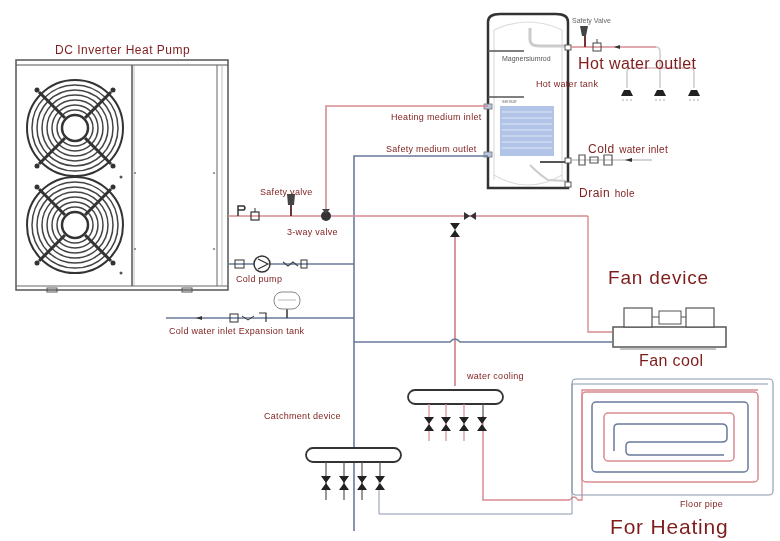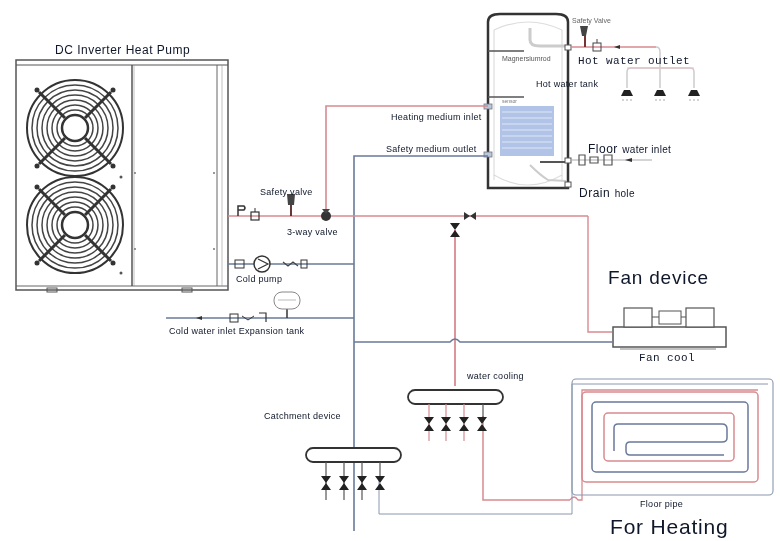--- a/index.html
+++ b/index.html
@@ -1,22 +1,22 @@
 <!DOCTYPE html>
 <html><head>
 <meta charset="utf-8">
 <style>
   html, body { margin:0; padding:0; background:#ffffff; }
   body { width:780px; height:541px; position:relative; overflow:hidden; font-family:"Liberation Sans", sans-serif; color:#222; }
   #diagram { position:absolute; left:0; top:0; width:780px; height:541px; }
-  .lbl { position:absolute; white-space:nowrap; color:#0f172a; line-height:1; }
+  .lbl { position:absolute; white-space:nowrap; color:#7f1d1d; line-height:1; }
   .s7 { font-size:7px; }
   .s9 { font-size:9px; letter-spacing:0.3px; }
   .s10 { font-size:10px; letter-spacing:0.3px;margin-top:24px; }
-  .s11 { font-size:11px; letter-spacing:0.4px;font-family:Liberation Mono, monospace; }
+  .s11 { font-size:16px; letter-spacing:0.4px; }
   .s12 { font-size:12px; letter-spacing:0.5px; }
   .s19 { font-size:19px; letter-spacing:0.8px; }
   .s21 { font-size:21px; letter-spacing:0.8px; }
 </style>
 </head>
 <body>
 
 <svg id="diagram" width="780" height="541" viewBox="0 0 780 541" xmlns="http://www.w3.org/2000/svg">
   <defs>
     <g id="fan">
@@ -227,29 +227,29 @@
 
 <div class="lbl s12" style="left:55px; top:44px;">DC Inverter Heat Pump</div>
 <div class="lbl s7" style="left:572px; top:17px; color:#666;">Safety Valve</div>
 <div class="lbl s7" style="left:502px; top:55px; color:#555;">Magnersiumrod</div>
 <div class="lbl s9" style="left:500px; top:80px;margin-left:36px;">Hot water tank</div>
 <div class="lbl s7" style="left:502px; top:99px; color:#777; font-size:5px;">sensor</div>
 <div class="lbl s11" style="left:578px; top:56px;">Hot water outlet</div>
 <div class="lbl s9" style="left:391px; top:113px;">Heating medium inlet</div>
 <div class="lbl s9" style="left:386px; top:145px;">Safety medium outlet</div>
 <div class="lbl" style="left:588px; top:140px;">
-  <span class="s12">Floor</span>
+  <span class="s12">Cold</span>
   <span class="s10">water inlet</span>
 </div>
 <div class="lbl" style="left:579px; top:184px;">
   <span class="s12">Drain</span>
   <span class="s10">hole</span>
 </div>
 <div class="lbl s9" style="left:260px; top:188px;">Safety valve</div>
 <div class="lbl s9" style="left:287px; top:228px;">3-way valve</div>
 <div class="lbl s9" style="left:236px; top:275px;">Cold pump</div>
 <div class="lbl s9" style="left:169px; top:327px;">Cold water inlet Expansion tank</div>
 <div class="lbl s19" style="left:608px; top:268px;">Fan device</div>
 <div class="lbl s11" style="left:639px; top:353px;">Fan cool</div>
 <div class="lbl s9" style="left:467px; top:372px;">water cooling</div>
 <div class="lbl s9" style="left:264px; top:412px;">Catchment device</div>
-<div class="lbl s9" style="left:640px; top:500px;text-align:center;">Floor pipe</div>
+<div class="lbl s9" style="left:680px; top:500px;text-align:center;">Floor pipe</div>
 <div class="lbl s21" style="left:610px; top:516px;">For Heating</div>
 
 </body></html>

